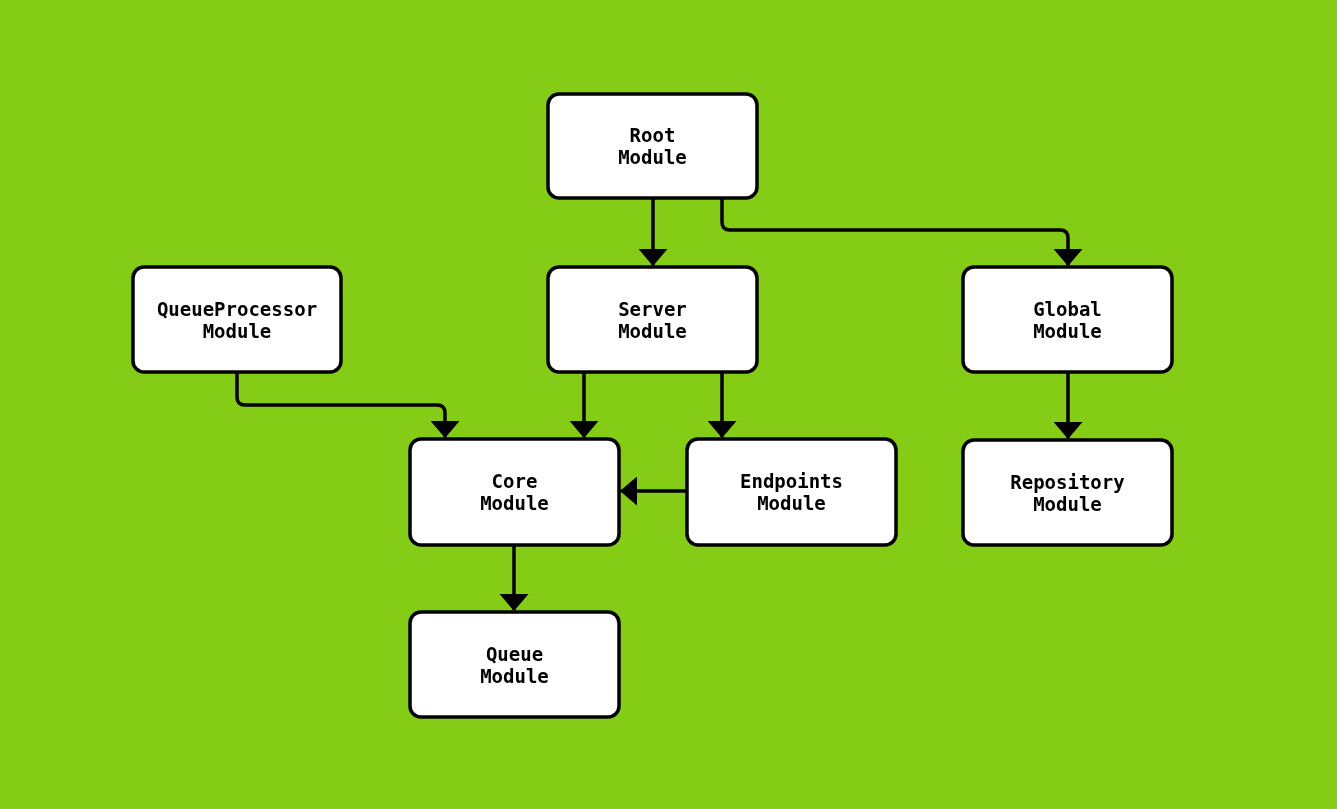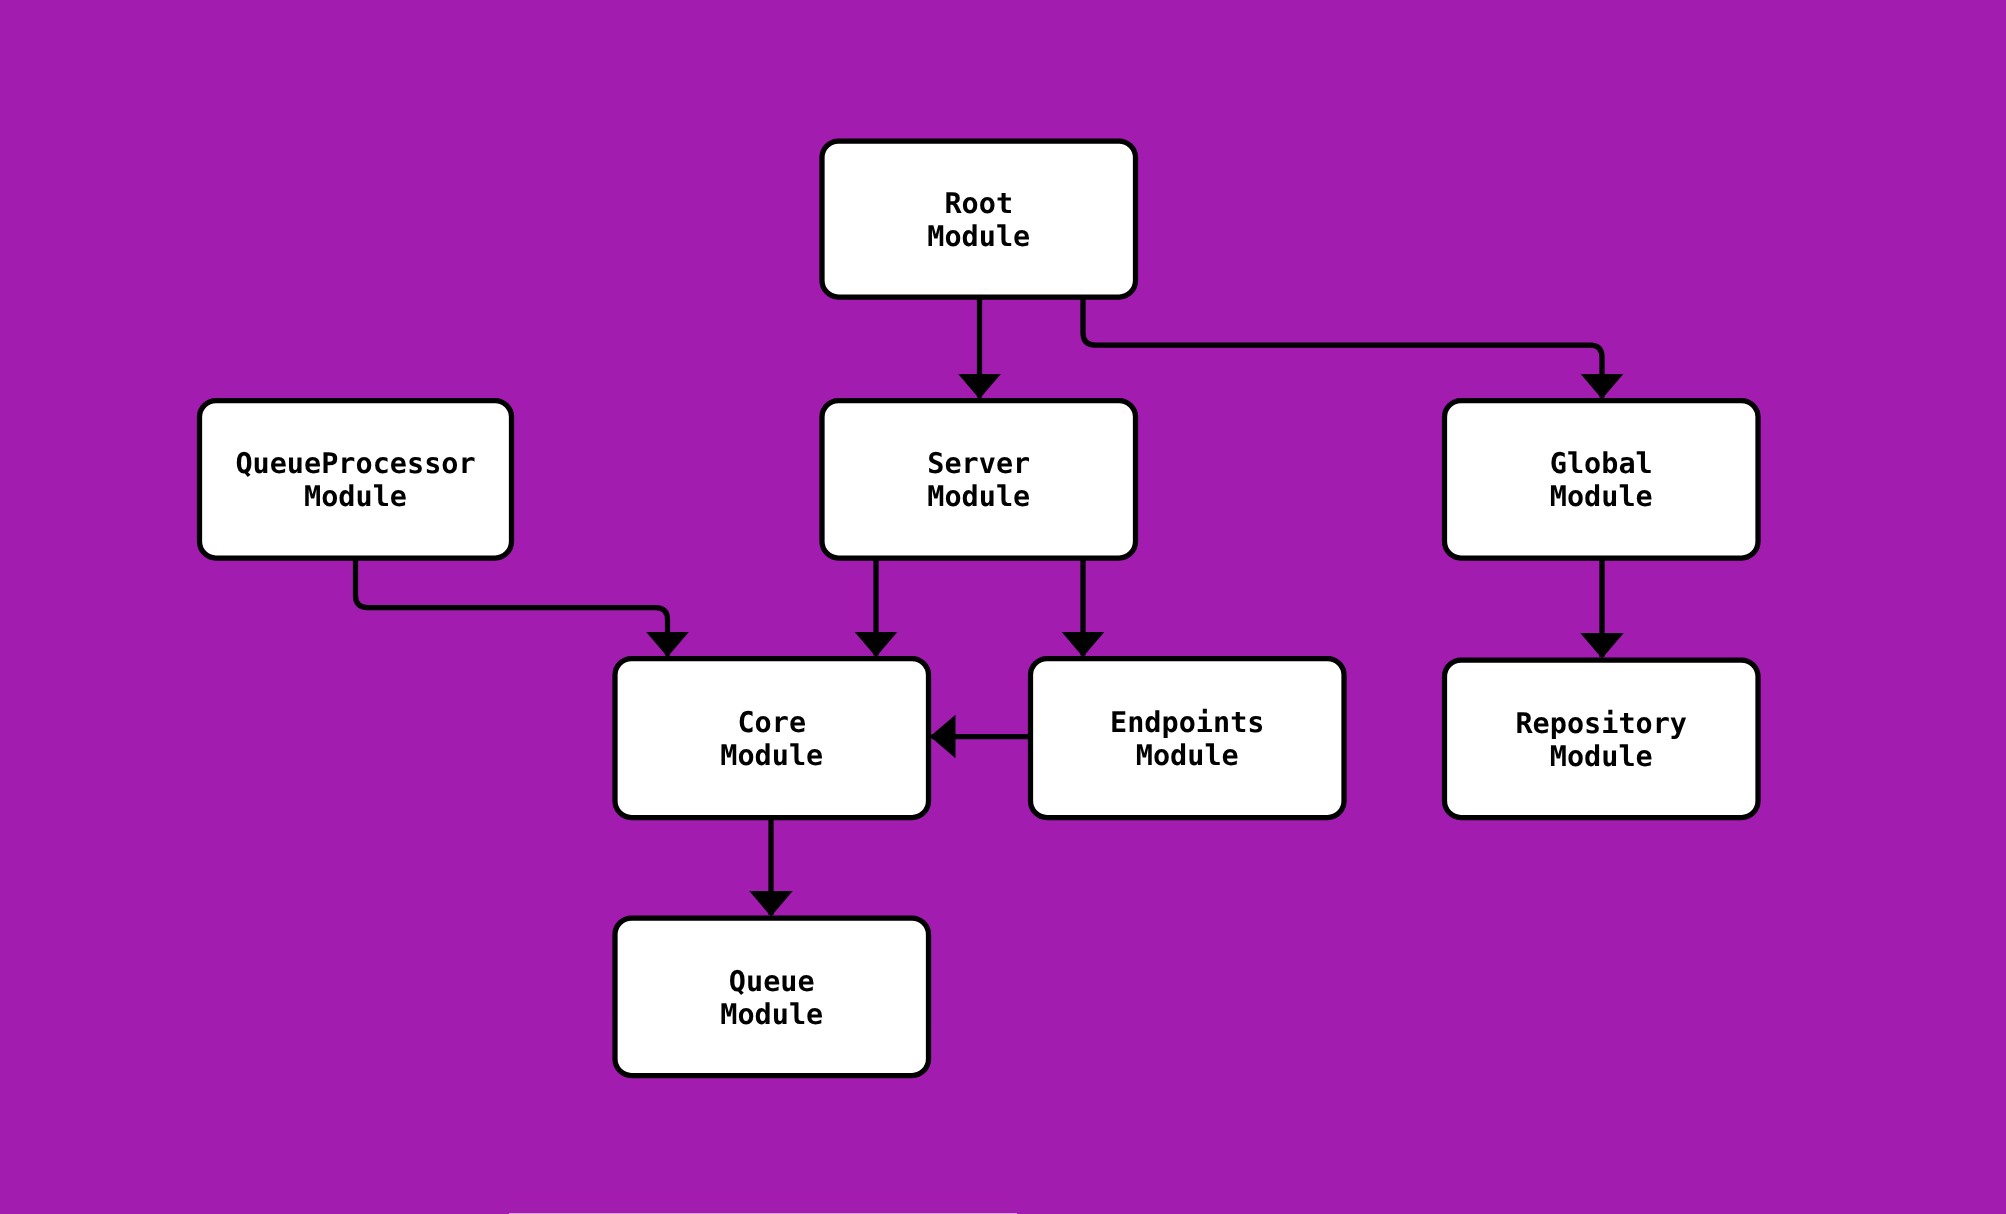--- a/index.html
+++ b/index.html
@@ -8,21 +8,21 @@
     background: #ffffff;
     width: 1337px;
     height: 809px;
     overflow: hidden;
     font-family: "DejaVu Sans Mono", monospace;
   }
   #canvas-wrap {
     position: relative;
     width: 1337px;
     height: 809px;
-    background: #a21caf;
+    background: #84cc16;
   }
   svg text {
     font-family: "DejaVu Sans Mono", "Liberation Mono", monospace;
     font-weight: bold;
     font-size: 19px;
   }
 </style>
 </head>
 <body>
 

